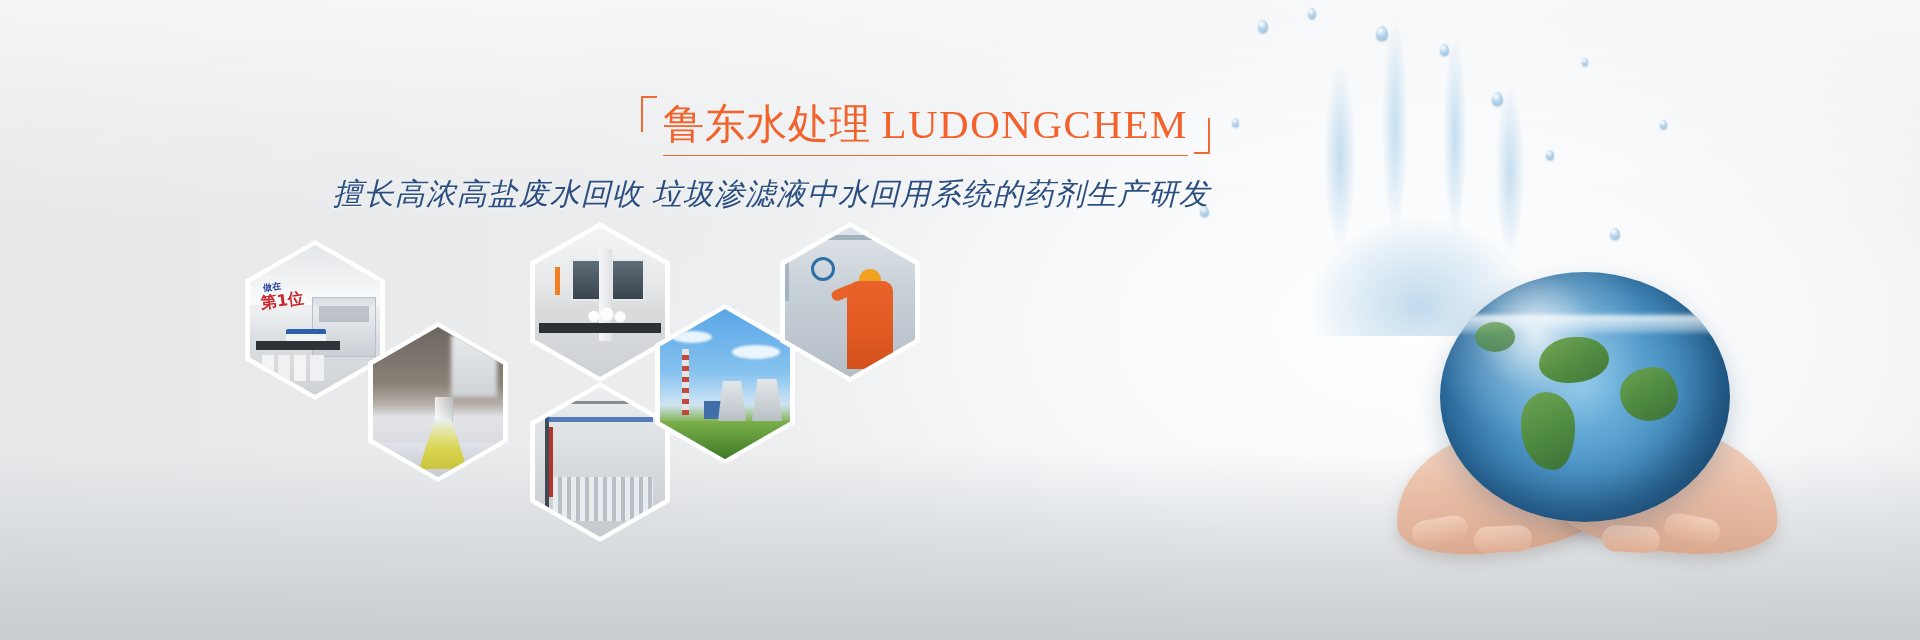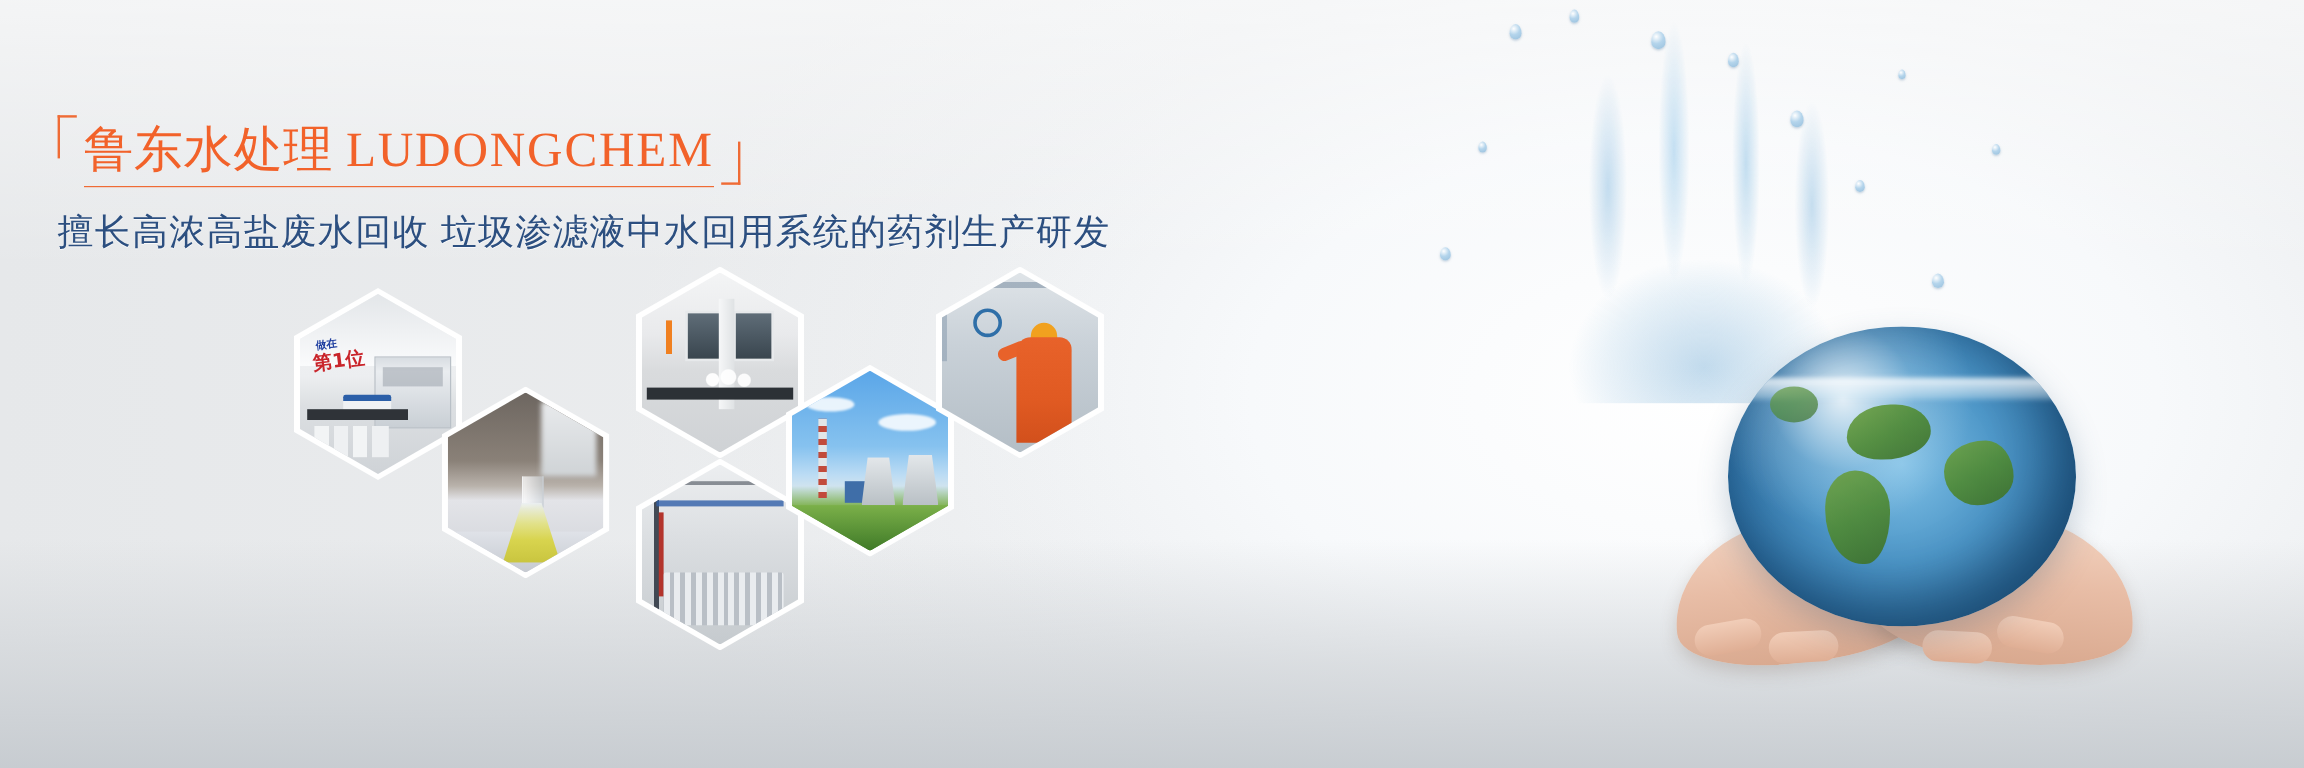--- a/index.html
+++ b/index.html
@@ -36,22 +36,21 @@
     background: linear-gradient(to bottom, rgba(214,217,220,0) 0%, rgba(205,209,213,.65) 55%, rgba(196,201,206,.9) 100%);
     pointer-events: none;
   }
 
   
   .text-block {
     position: absolute;
     left: 0;
     top: 96px;
     width: 1210px;
-    text-align: left;
-    padding-left: 48px;
+    text-align: right;
   }
 
   .title-wrap {
     position: relative;
     display: inline-block;
     padding: 6px 22px 10px 22px;
   }
   .title {
     font-family: "Liberation Serif", "DejaVu Serif", serif;
     font-size: 41px;
@@ -94,20 +93,21 @@
 
   .subtitle {
     margin-top: 16px;
     font-family: "Liberation Sans", "DejaVu Sans", sans-serif;
     font-size: 30px;
     line-height: 1.3;
     color: #2c4f80;
     letter-spacing: 1px;
     white-space: nowrap;
     text-shadow: 0 1px 0 rgba(255,255,255,.7);
+    font-style: italic;
   }
 
   
   .hex-cluster {
     position: absolute;
     left: 245px;
     top: 222px;
     width: 720px;
     height: 300px;
   }

